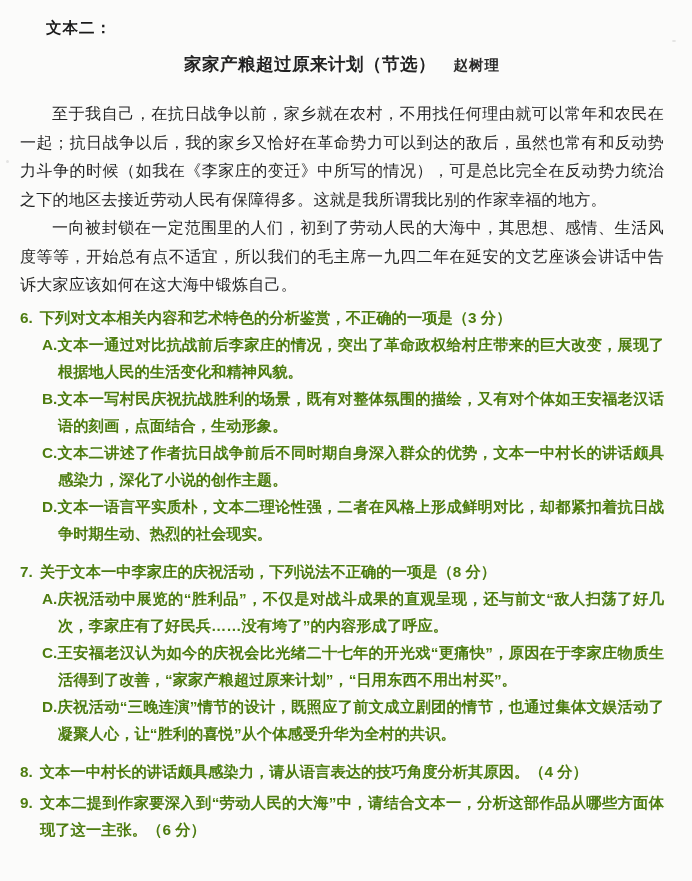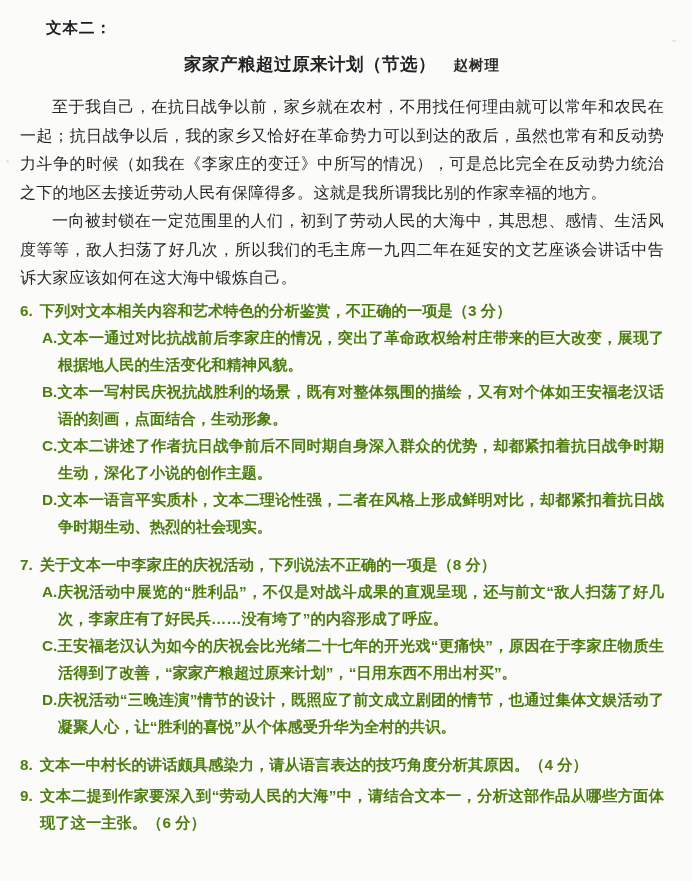--- a/index.html
+++ b/index.html
@@ -49,21 +49,21 @@
   .para {
     margin: 0;
     font-family: "Liberation Serif", serif;
     font-size: 16px;
     line-height: 28.5px;
     text-indent: 2em;
     text-align: justify;
     color: #262626;
     letter-spacing: 0.3px;
   }
-  .para:first-of-type { margin-top: 17px; }
+  .para:first-of-type { margin-top: 24px; }
   
   .question {
     margin-top: 4px;
     font-size: 15.3px;
     line-height: 27px;
     font-weight: 600;
     color: #4d7c0f;
   }
   .question.gap { margin-top: 11px; }
   .q-stem {
@@ -95,34 +95,34 @@
   <span class="speck s2"></span>
 
   <div class="section-label">文本二：</div>
 
   <div class="title-row">
     <span class="essay-title">家家产粮超过原来计划（节选）</span>
     <span class="essay-author">赵树理</span>
   </div>
 
   <p class="para">至于我自己，在抗日战争以前，家乡就在农村，不用找任何理由就可以常年和农民在一起；抗日战争以后，我的家乡又恰好在革命势力可以到达的敌后，虽然也常有和反动势力斗争的时候（如我在《李家庄的变迁》中所写的情况），可是总比完全在反动势力统治之下的地区去接近劳动人民有保障得多。这就是我所谓我比别的作家幸福的地方。</p>
-  <p class="para">一向被封锁在一定范围里的人们，初到了劳动人民的大海中，其思想、感情、生活风度等等，敌人扫荡了好几次，所以我们的毛主席一九四二年在延安的文艺座谈会讲话中告诉大家应该如何在这大海中锻炼自己。</p>
+  <p class="para">一向被封锁在一定范围里的人们，初到了劳动人民的大海中，其思想、感情、生活风度等等，开始总有点不适宜，所以我们的毛主席一九四二年在延安的文艺座谈会讲话中告诉大家应该如何在这大海中锻炼自己。</p>
 
   <div class="question">
     <div class="q-stem">
       <span class="q-num">6.</span><span>下列对文本相关内容和艺术特色的分析鉴赏，不正确的一项是（3 分）</span>
     </div>
     <div class="option">
       <span>A.</span><span>文本一通过对比抗战前后李家庄的情况，突出了革命政权给村庄带来的巨大改变，展现了根据地人民的生活变化和精神风貌。</span>
     </div>
     <div class="option">
       <span>B.</span><span>文本一写村民庆祝抗战胜利的场景，既有对整体氛围的描绘，又有对个体如王安福老汉话语的刻画，点面结合，生动形象。</span>
     </div>
     <div class="option">
-      <span>C.</span><span>文本二讲述了作者抗日战争前后不同时期自身深入群众的优势，却都紧扣着抗日战争时期生动，深化了小说的创作主题。</span>
+      <span>C.</span><span>文本二讲述了作者抗日战争前后不同时期自身深入群众的优势，文本一中村长的讲话颇具感染力，深化了小说的创作主题。</span>
     </div>
     <div class="option">
       <span>D.</span><span>文本一语言平实质朴，文本二理论性强，二者在风格上形成鲜明对比，却都紧扣着抗日战争时期生动、热烈的社会现实。</span>
     </div>
   </div>
 
   <div class="question gap">
     <div class="q-stem">
       <span class="q-num">7.</span><span>关于文本一中李家庄的庆祝活动，下列说法不正确的一项是（8 分）</span>
     </div>

